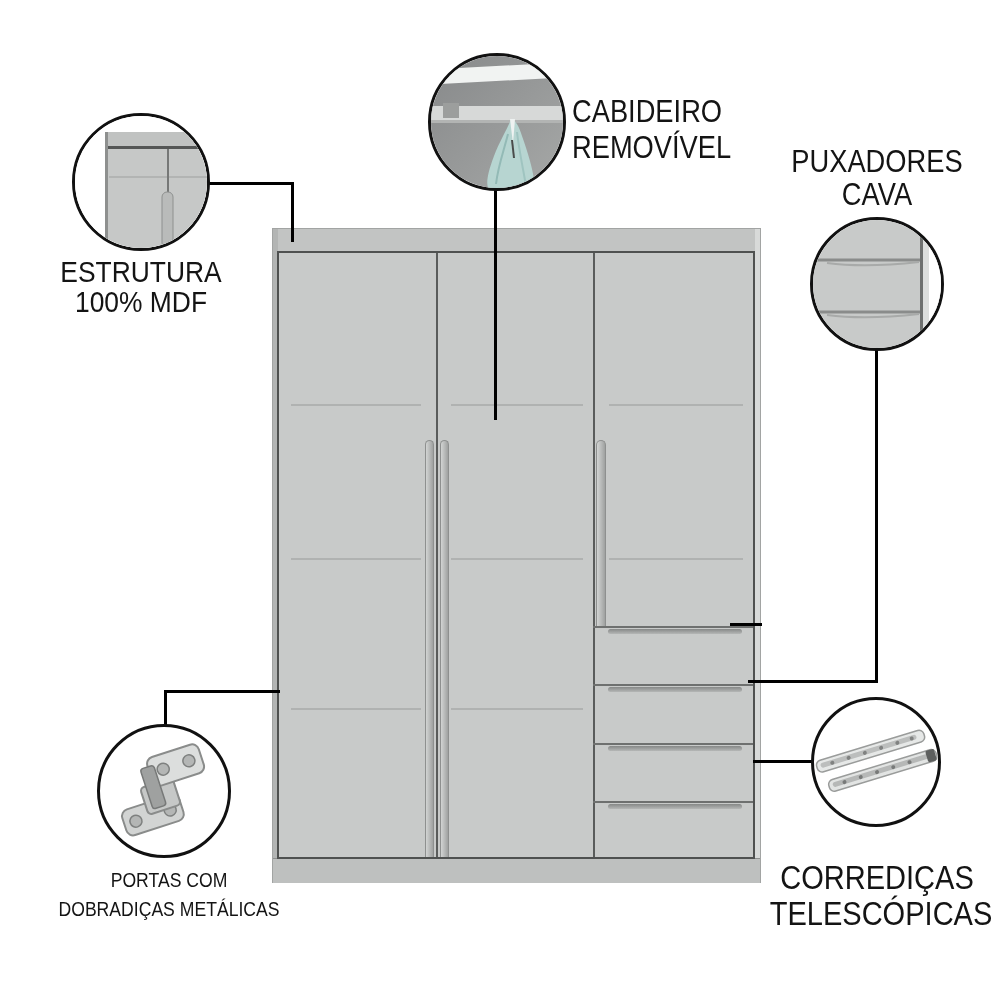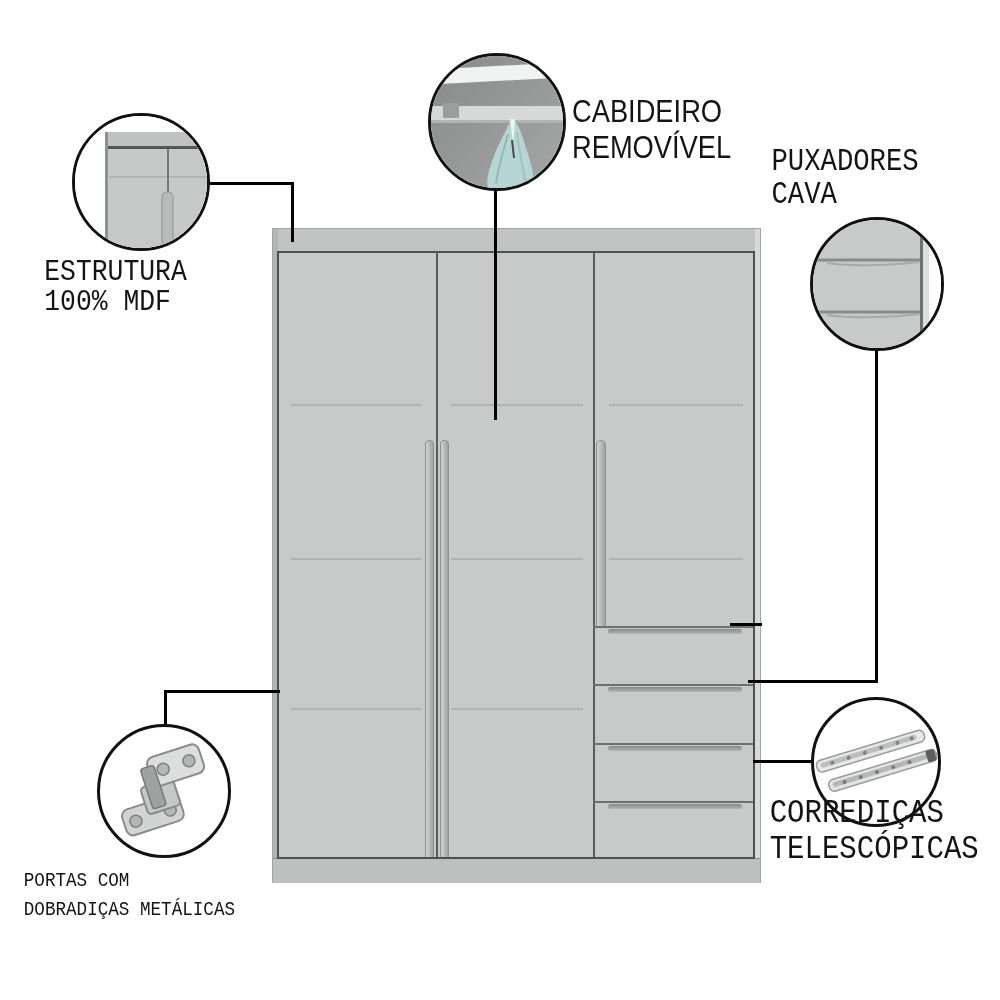--- a/index.html
+++ b/index.html
@@ -20,21 +20,21 @@
   .handle{width:9px;background:linear-gradient(90deg,#d2d4d3,#b4b6b5 60%,#9fa1a0);border:1px solid #8e908f;border-bottom:none;border-radius:5px 5px 0 0;box-sizing:border-box;}
   .drawer-line{left:314px;width:160px;height:2px;background:#6e706f;}
   .drawer-groove{left:329px;width:134px;height:5px;border-radius:3px;background:linear-gradient(#84868__5,#b5b7b6);background:linear-gradient(#868887,#b5b7b6);}
   
   .conn{background:#000;}
   
   .circle{border:3px solid #111;border-radius:50%;background:#fff;overflow:hidden;box-sizing:border-box;}
   
   .label{font-weight:400;color:#141414;white-space:nowrap;}
   .squeeze{transform:scaleX(0.88);}
-  .label.center{font-family:Liberation Mono, monospace;}
+  .label.center{text-align:center;}
   .label.center .squeeze{transform-origin:50% 50%;display:block;}
   .label.left .squeeze{transform-origin:0 50%;display:block;}
 </style>
 </head>
 <body>
 
 <div class="abs wardrobe">
   <div class="abs crown"></div>
   <div class="abs side-sh"></div>
   <div class="abs side-hl"></div>
@@ -178,16 +178,16 @@
 <div class="abs label center" style="left:31px;top:257px;width:220px;font-size:30px;line-height:30px;">
   <span class="squeeze"><span>ESTRUTURA</span><br>
   <span>100% MDF</span></span>
 </div>
 
 <div class="abs label center" style="left:4px;top:866px;width:330px;font-size:20px;line-height:29px;">
   <span class="squeeze"><span>PORTAS COM</span><br>
   <span>DOBRADIÇAS METÁLICAS</span></span>
 </div>
 
-<div class="abs label center" style="left:755px;top:796px;width:244px;font-size:33px;line-height:36px;">
+<div class="abs label center" style="left:755px;top:860px;width:244px;font-size:33px;line-height:36px;">
   <span class="squeeze"><span>CORREDIÇAS</span><br>
   <span>TELESCÓPICAS</span></span>
 </div>
 
 </body></html>

